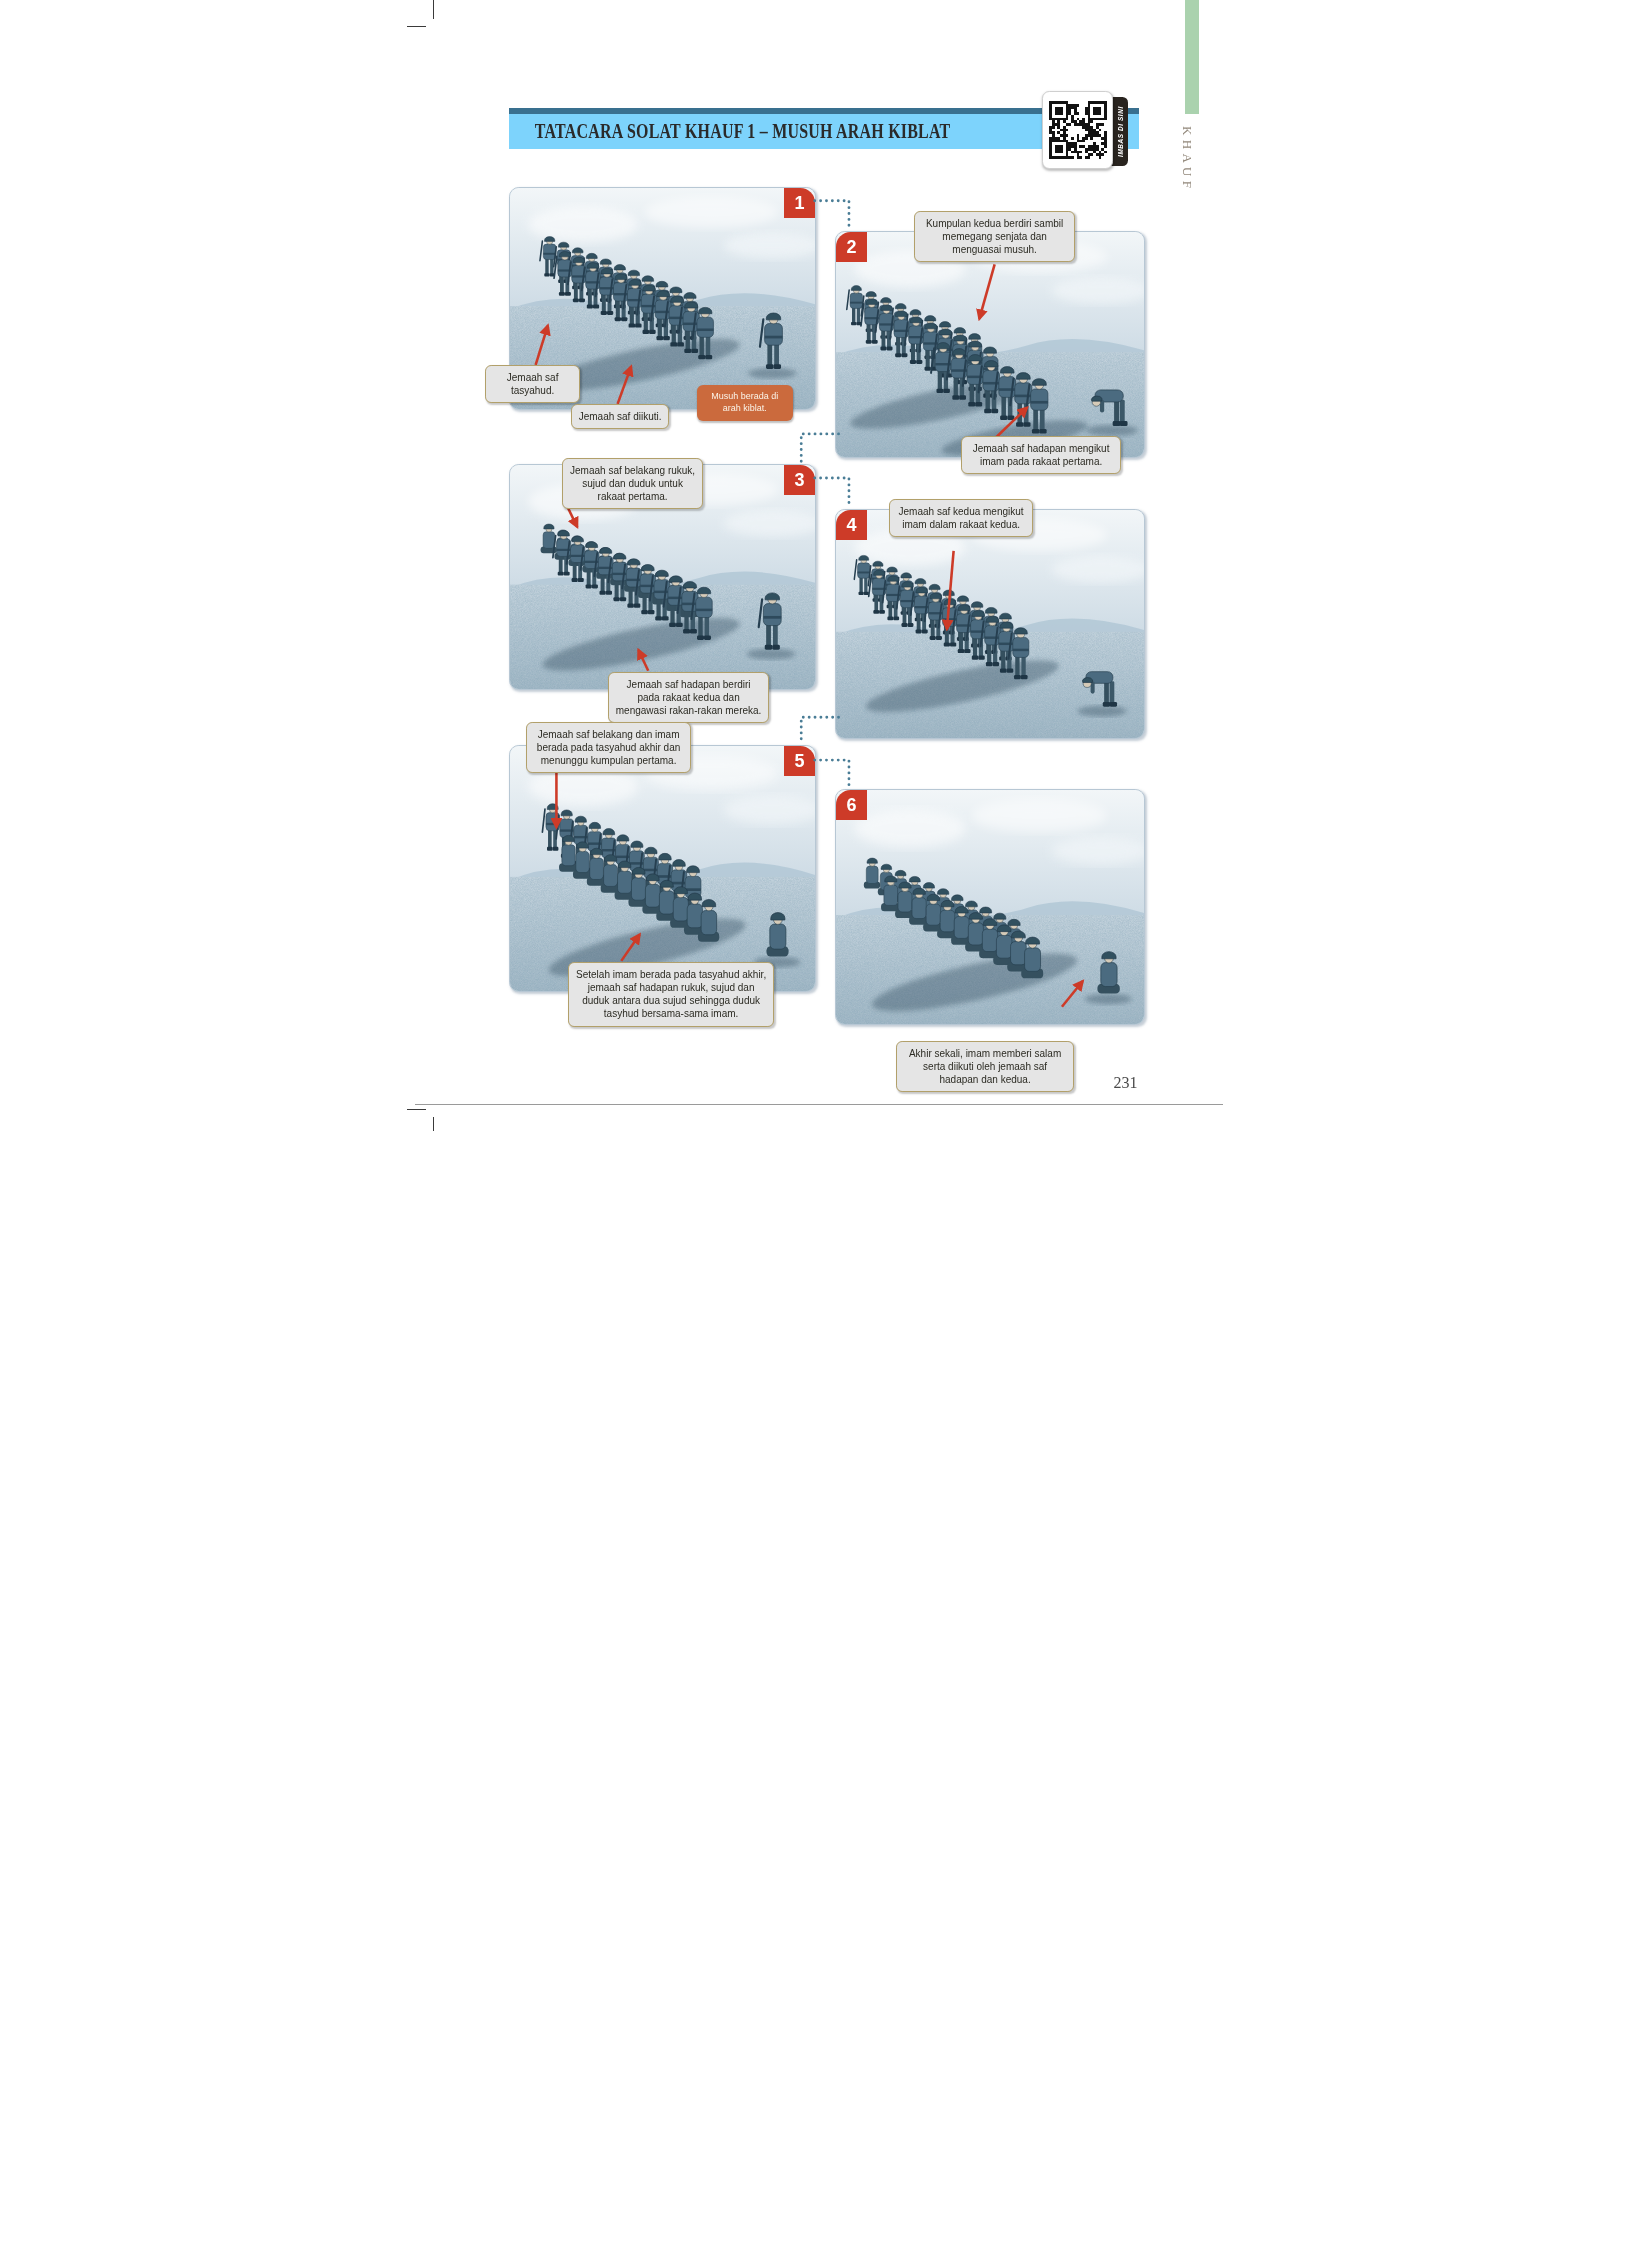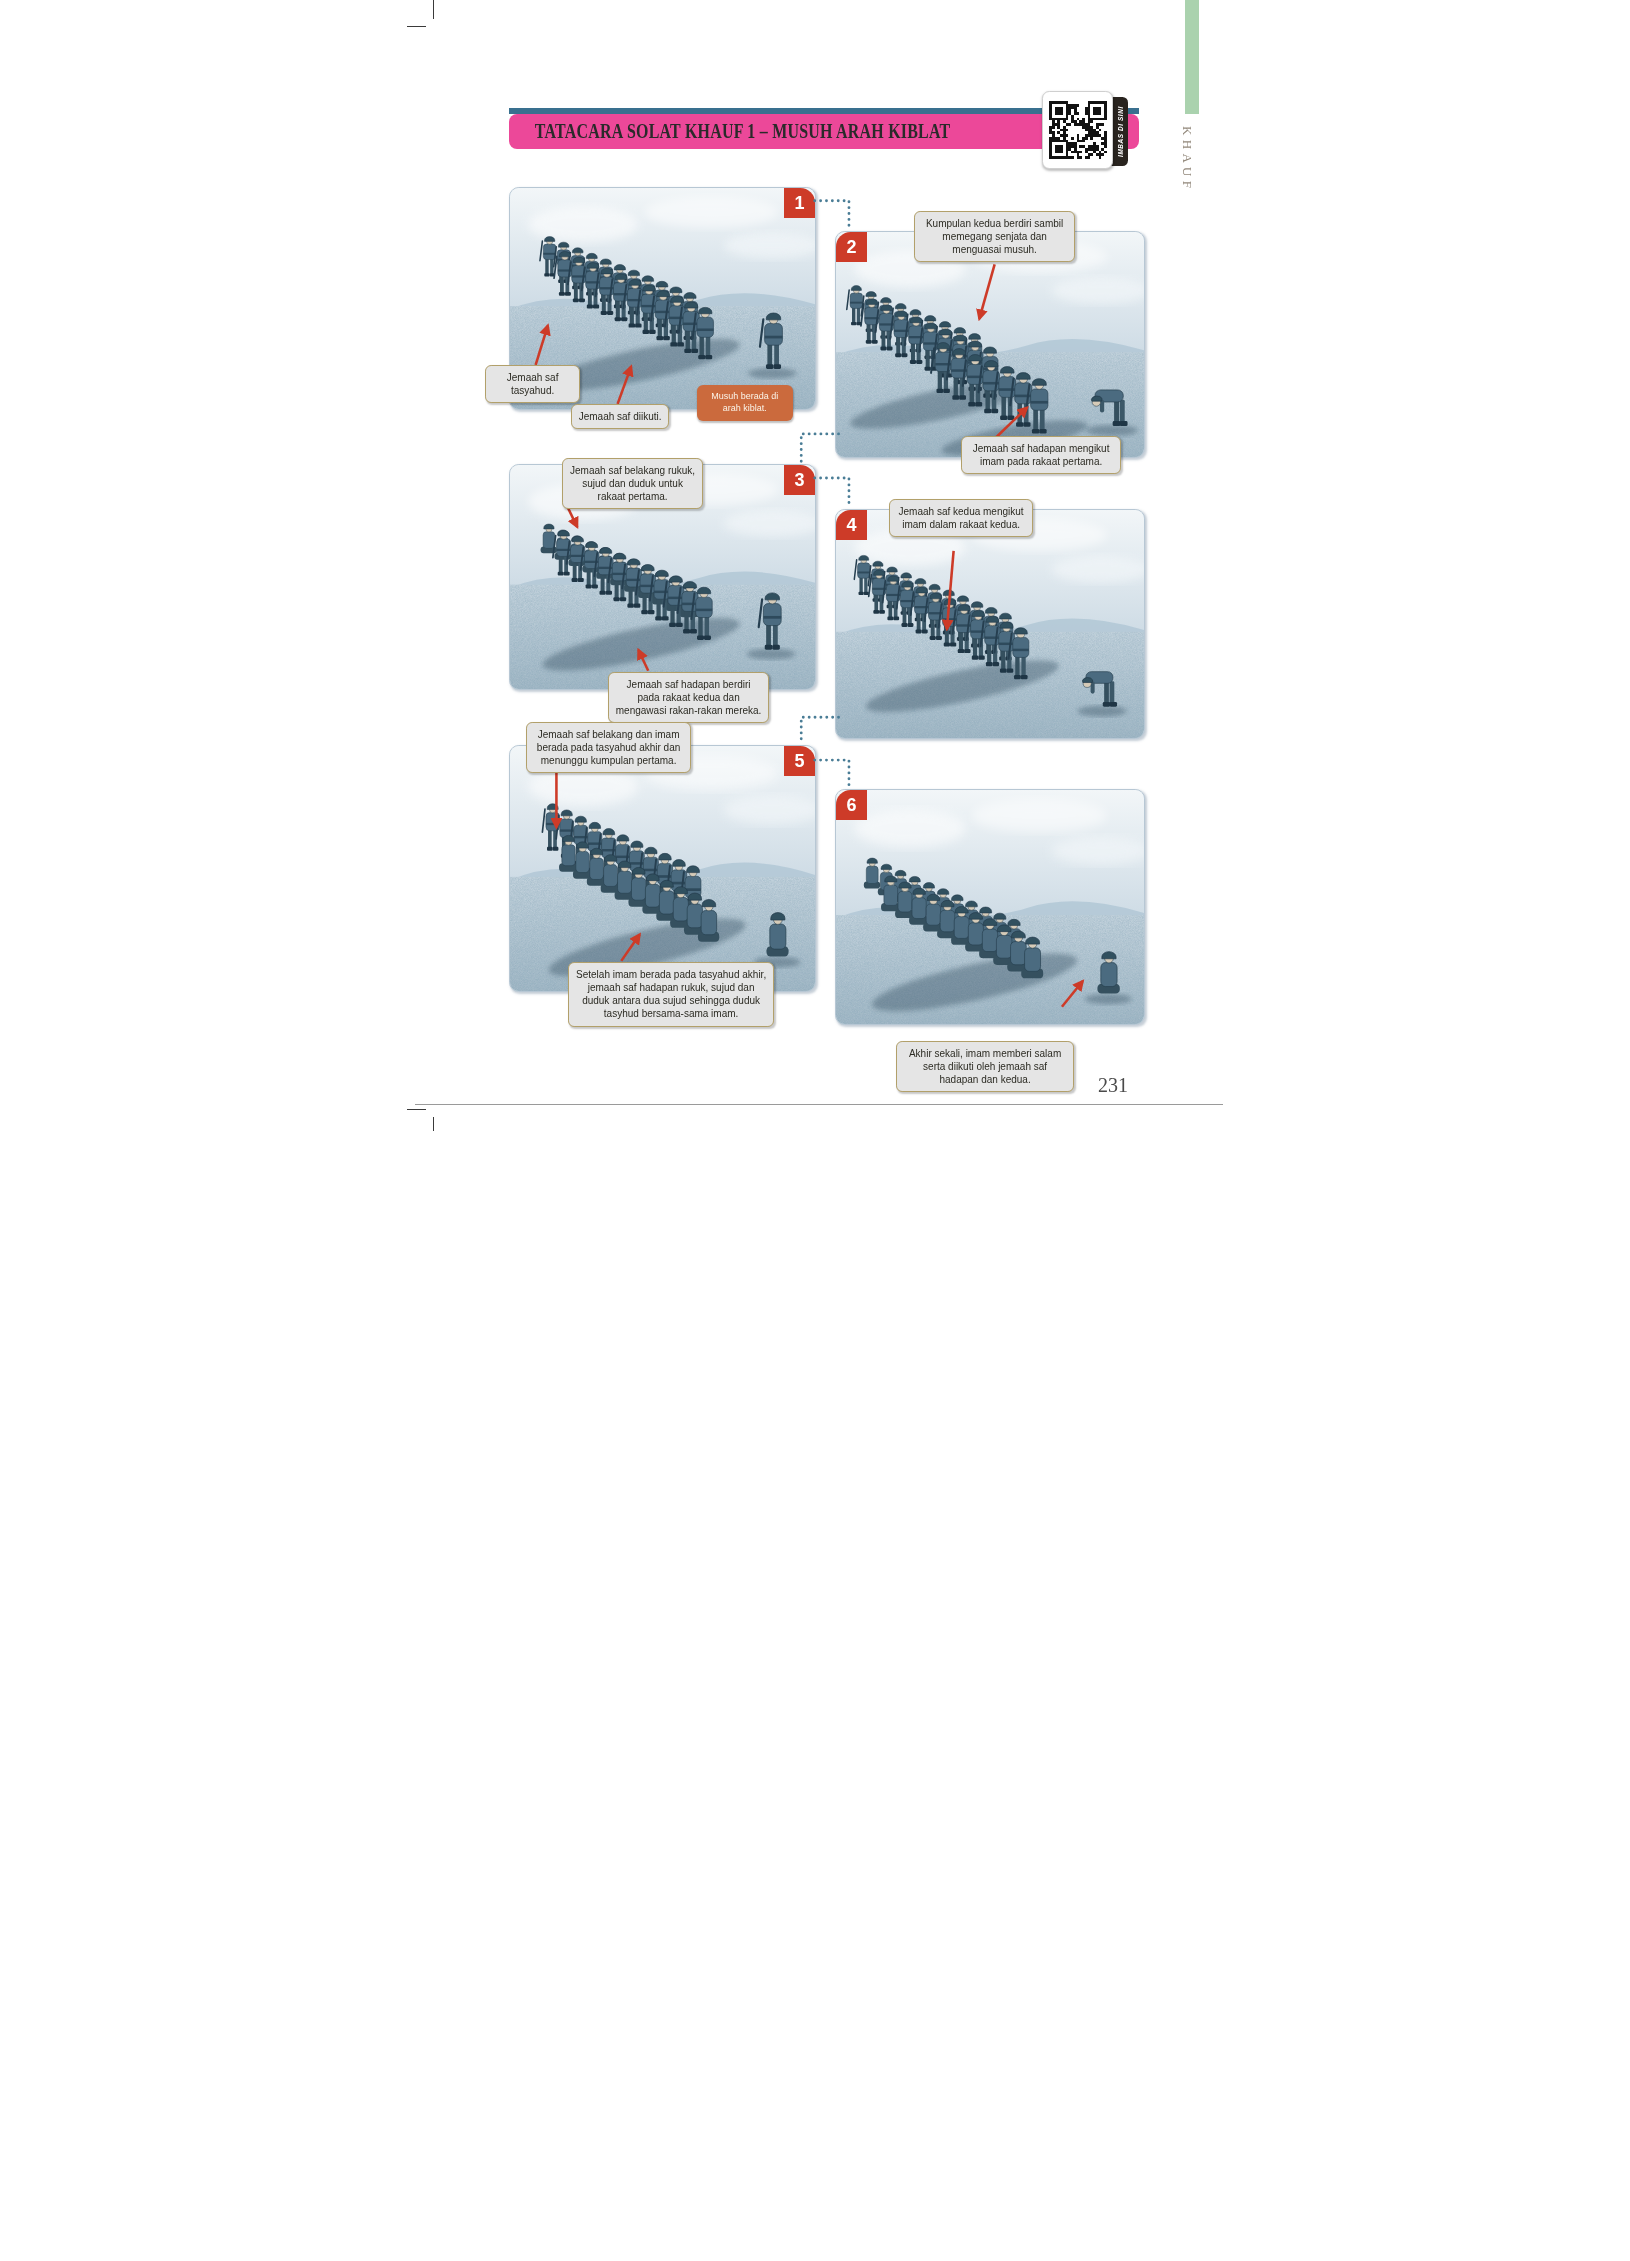--- a/index.html
+++ b/index.html
@@ -2,21 +2,21 @@
 <html style="font-size:9.8px"><head>
 <meta charset="utf-8">
 <style>
   html,body{margin:0;padding:0;background:#ffffff;}
   .page{position:relative;width:816px;height:1131px;margin:0 auto;background:#fff;
         font-family:"Liberation Sans","DejaVu Sans",sans-serif;overflow:hidden;}
   .mark{position:absolute;background:#3a3a3a;}
   .rule{position:absolute;background:#9a9a9a;}
   
   .band-stripe{position:absolute;left:102px;top:108px;width:630px;height:6.1px;background:#39708f;}
-  .band{position:absolute;left:102px;top:114px;width:630px;height:35px;background:#ec4899;border-radius:8px;}
+  .band{position:absolute;left:102px;top:114px;width:630px;height:35px;background:#7dd3fc;}
   .band h1{margin:0;padding:0 0 0 34px;font-family:"Liberation Serif","DejaVu Serif",serif;
            font-size:21px;font-weight:700;line-height:35px;color:#2a2a2a;letter-spacing:0.3px;
            transform:scaleX(.76);transform-origin:left center;white-space:nowrap;}
   
   .qr-frame{position:absolute;left:635px;top:91px;width:69px;height:76px;background:#fff;
             border:1.2px solid #cfcfcf;border-radius:7.3px;z-index:6;box-shadow:0.6px 1.2px 2.4px rgba(0,0,0,.25);}
   .qr-frame svg{position:absolute;left:5.5px;top:8.6px;width:58px;height:58px;}
   .qr-tab{position:absolute;left:700px;top:97px;width:21px;height:69px;background:#29241f;
           border-radius:0 5.5px 5.5px 0;z-index:5;}
   .qr-tab span{position:absolute;right:1.2px;top:0;height:69px;width:12.2px;color:#fff;
@@ -34,22 +34,22 @@
          font:700 18px/30px "Liberation Sans",sans-serif;text-align:center;}
   .badge.tr{top:0;right:0;border-radius:0 14.7px 0 0;}
   .badge.tl{top:0;left:0;border-radius:14.7px 0 0 0;}
   
   .callout{position:absolute;z-index:4;background:#e5e5e5;border:1.8px solid #b2a06a;border-radius:6.1px;
            box-shadow:1.2px 1.8px 1.8px rgba(0,0,0,.22);padding:4.9px 6.1px;text-align:center;
            font-size:10px;line-height:1.32;color:#2c2b23;}
   .callout.orange{background:#cb6a3d;border:none;color:#fbf4e8;padding:6.1px 7.3px;
            box-shadow:0.6px 1.2px 1.8px rgba(0,0,0,.25);font-size:9px;}
   .overlay{position:absolute;left:0;top:0;width:816px;height:1131px;z-index:2;pointer-events:none;}
-  .pagenum{position:absolute;left:691px;top:1074px;width:55px;text-align:left;
-           font-family:"Liberation Serif","DejaVu Serif",serif;font-size:20px;color:#4a4a4a;}
+  .pagenum{position:absolute;left:691px;top:1074px;width:55px;text-align:center;
+           font-family:"Liberation Serif","DejaVu Serif",serif;font-size:16px;color:#4a4a4a;}
   .defs-holder{position:absolute;width:0;height:0;overflow:hidden;}
 </style>
 </head>
 <body>
 
 <svg class="defs-holder" aria-hidden="true">
   <defs>
     <linearGradient id="gSky" x1="0" y1="0" x2="0" y2="1">
       <stop offset="0" stop-color="#f2f6f8"></stop>
         <stop offset="1" stop-color="#ccdae4"></stop>

